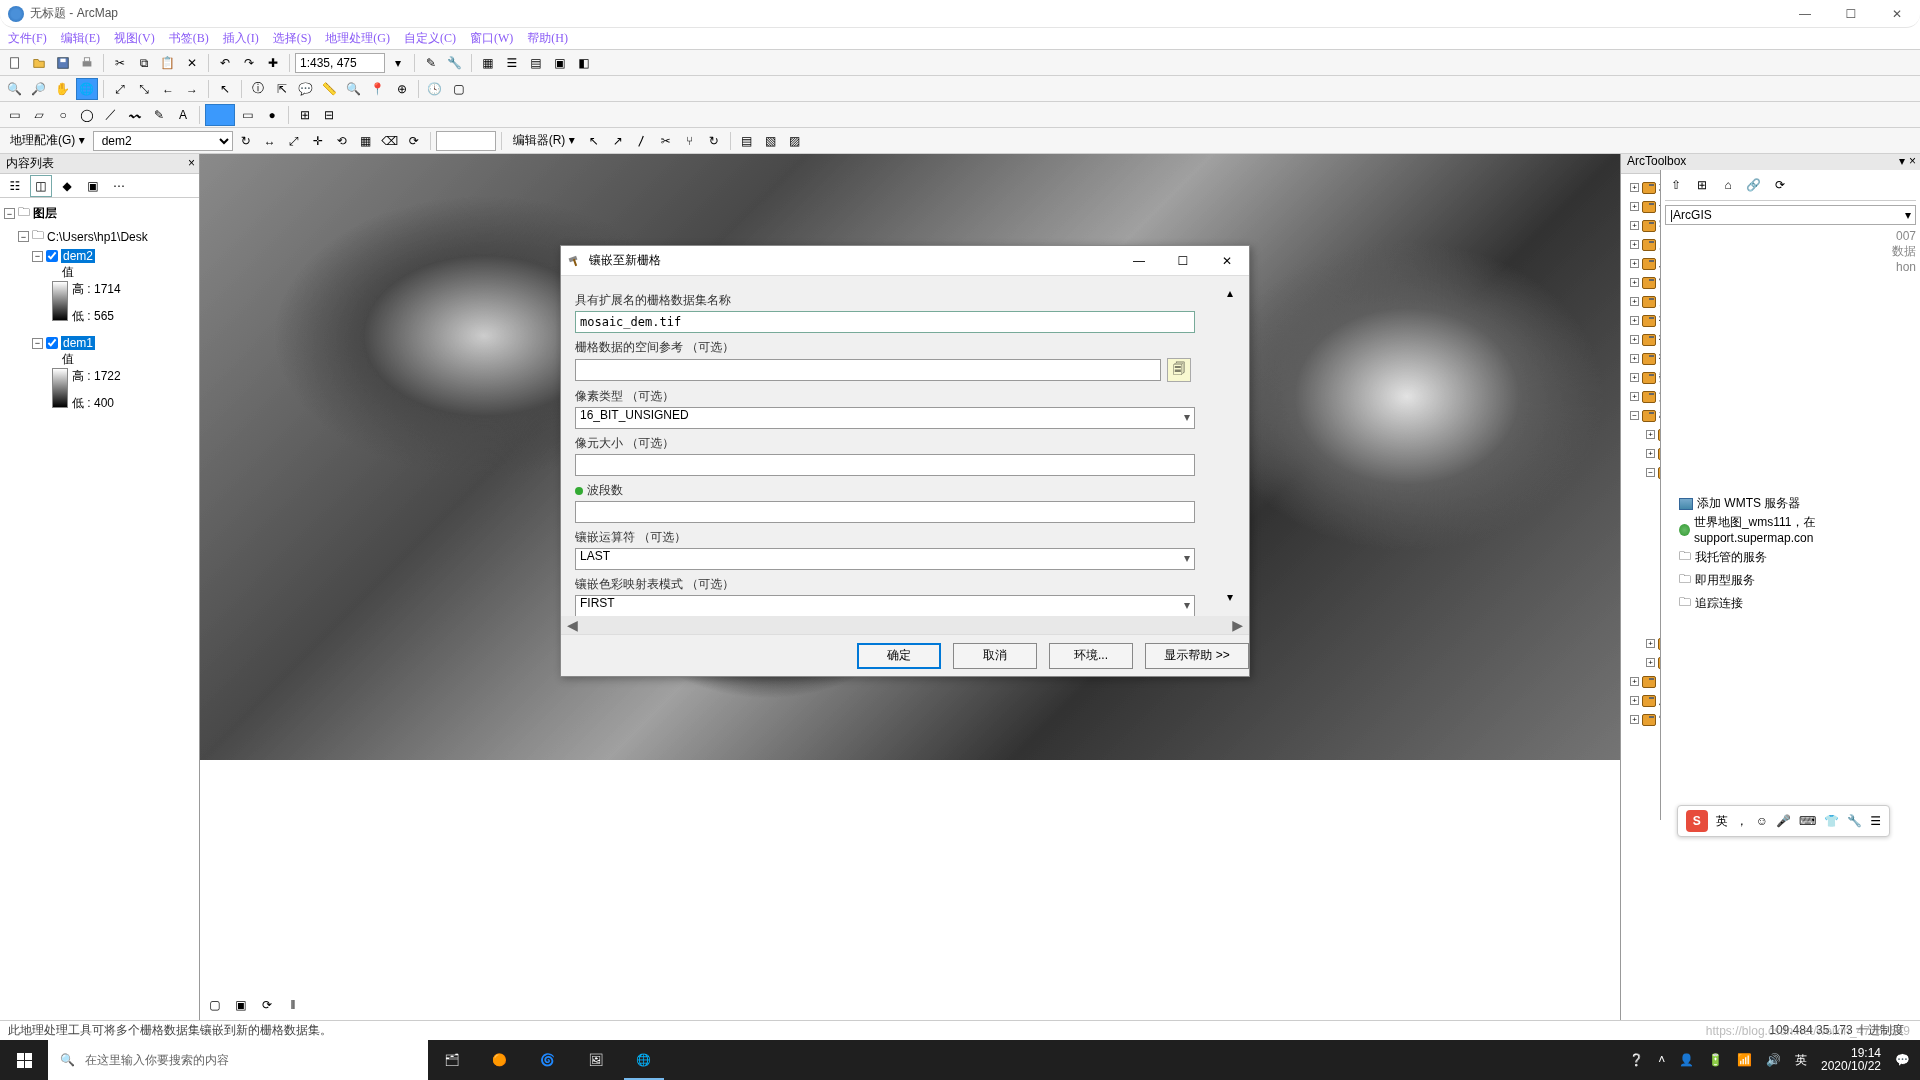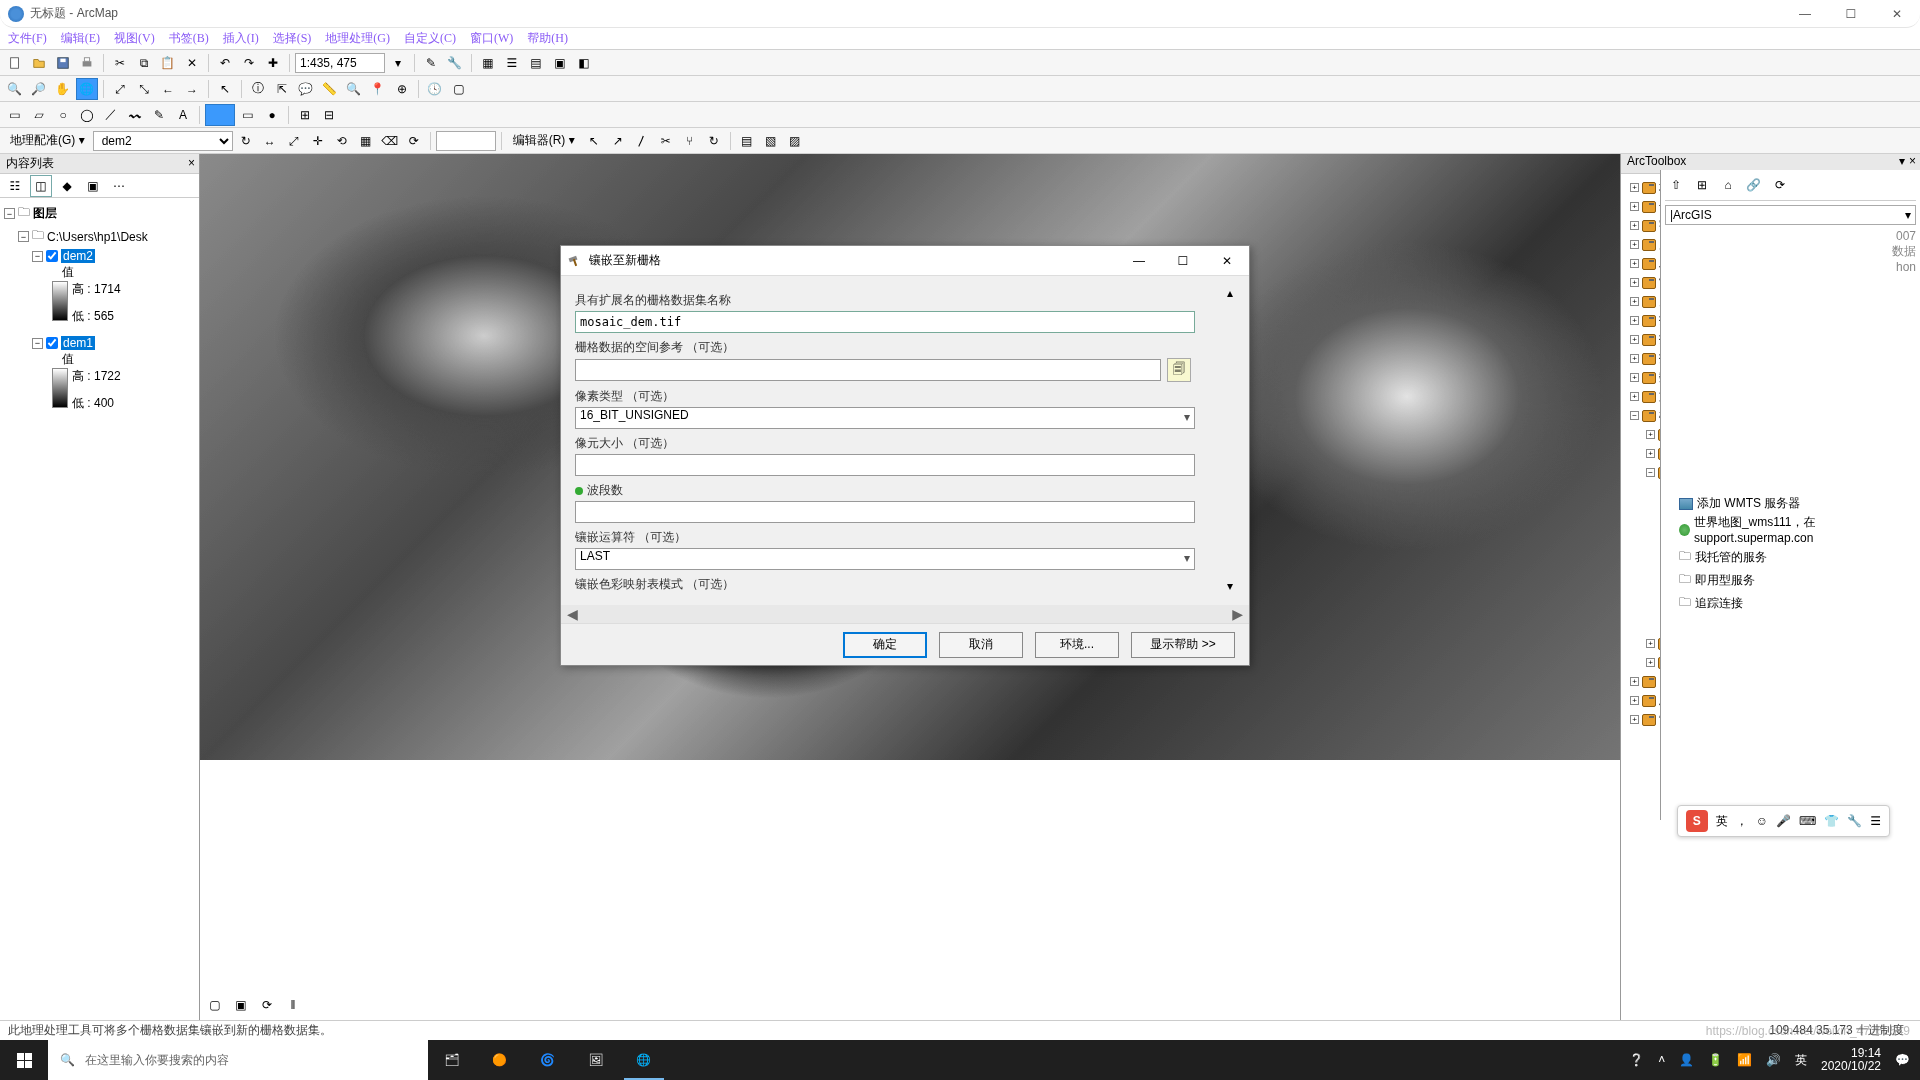--- a/index.html
+++ b/index.html
@@ -82,21 +82,21 @@
 .fld-lbl { color:#333; margin-bottom:2px; margin-top:6px; }
 .fld-input { width:620px; height:22px; border:1px solid #7a9; padding:0 4px; font-family:monospace; background:#fff; }
 .fld-input.plain { border:1px solid #999; }
 .fld-row { display:flex; gap:6px; align-items:center; }
 .fld-browse { width:24px; height:24px; border:1px solid #aaa; background:#f8f8d0; display:flex; align-items:center; justify-content:center; }
 .fld-dd { width:620px; height:22px; border:1px solid #999; background:#fff; padding:0 4px; position:relative; }
 .fld-dd::after { content:"▾"; position:absolute; right:4px; top:2px; color:#555; }
 .green-dot { width:8px; height:8px; background:#3a3; border-radius:50%; display:inline-block; margin-right:4px; vertical-align:middle; }
 .dlg-hscroll { height:18px; background:#e8e8e8; display:flex; align-items:center; padding:0 6px; }
 .dlg-hscroll .arr { color:#666; font-size:14px; }
-.dlg-btns { height:42px; display:flex; align-items:center; justify-content:flex-end; gap:12px; padding-right:14px; border-top:1px solid #ddd; }
+.dlg-btns { height:42px; display:flex; align-items:center; justify-content:flex-end; gap:12px; border-top:1px solid #ddd; }
 .dlg-btn { width:84px; height:26px; border:1px solid #888; background:#f4f4f4; }
 .dlg-btn.primary { border:2px solid #0078d7; }
 .dlg-btn.wide { width:104px; }
 
 .status { height:20px; border-top:1px solid #ccc; display:flex; align-items:center; padding:0 8px; font-size:11px; color:#444; }
 .status .coords { margin-left:auto; margin-right:8px; }
 
 .taskbar { position:absolute; left:0; bottom:0; width:100%; height:40px; background:#1f1f1f; display:flex; align-items:center; color:#fff; }
 .start { width:48px; height:40px; display:flex; align-items:center; justify-content:center; }
 .win-logo { display:grid; grid-template-columns:7px 7px; grid-template-rows:7px 7px; gap:1px; }
@@ -554,20 +554,21 @@
       </div>
     <div class="fld-lbl">像素类型 （可选）</div>
     <div class="fld-dd"><span>16_BIT_UNSIGNED</span></div>
     <div class="fld-lbl">像元大小 （可选）</div>
     <input class="fld-input plain" style="">
     <div class="fld-lbl"><span class="green-dot"></span><span>波段数</span></div>
     <input class="fld-input plain" style="">
     <div class="fld-lbl">镶嵌运算符 （可选）</div>
     <div class="fld-dd"><span>LAST</span></div>
     <div class="fld-lbl">镶嵌色彩映射表模式 （可选）</div>
+    <div class="fld-dd"><span>FIRST</span></div>
     <div class="scroll-dn">▾</div>
   </div>
   <div class="dlg-hscroll">
       <span class="arr">◀</span>
       <span style="flex:1"></span>
       <span class="arr">▶</span>
     </div>
   <div class="dlg-btns">
     <button class="dlg-btn primary">确定</button>
     <button class="dlg-btn">取消</button>

